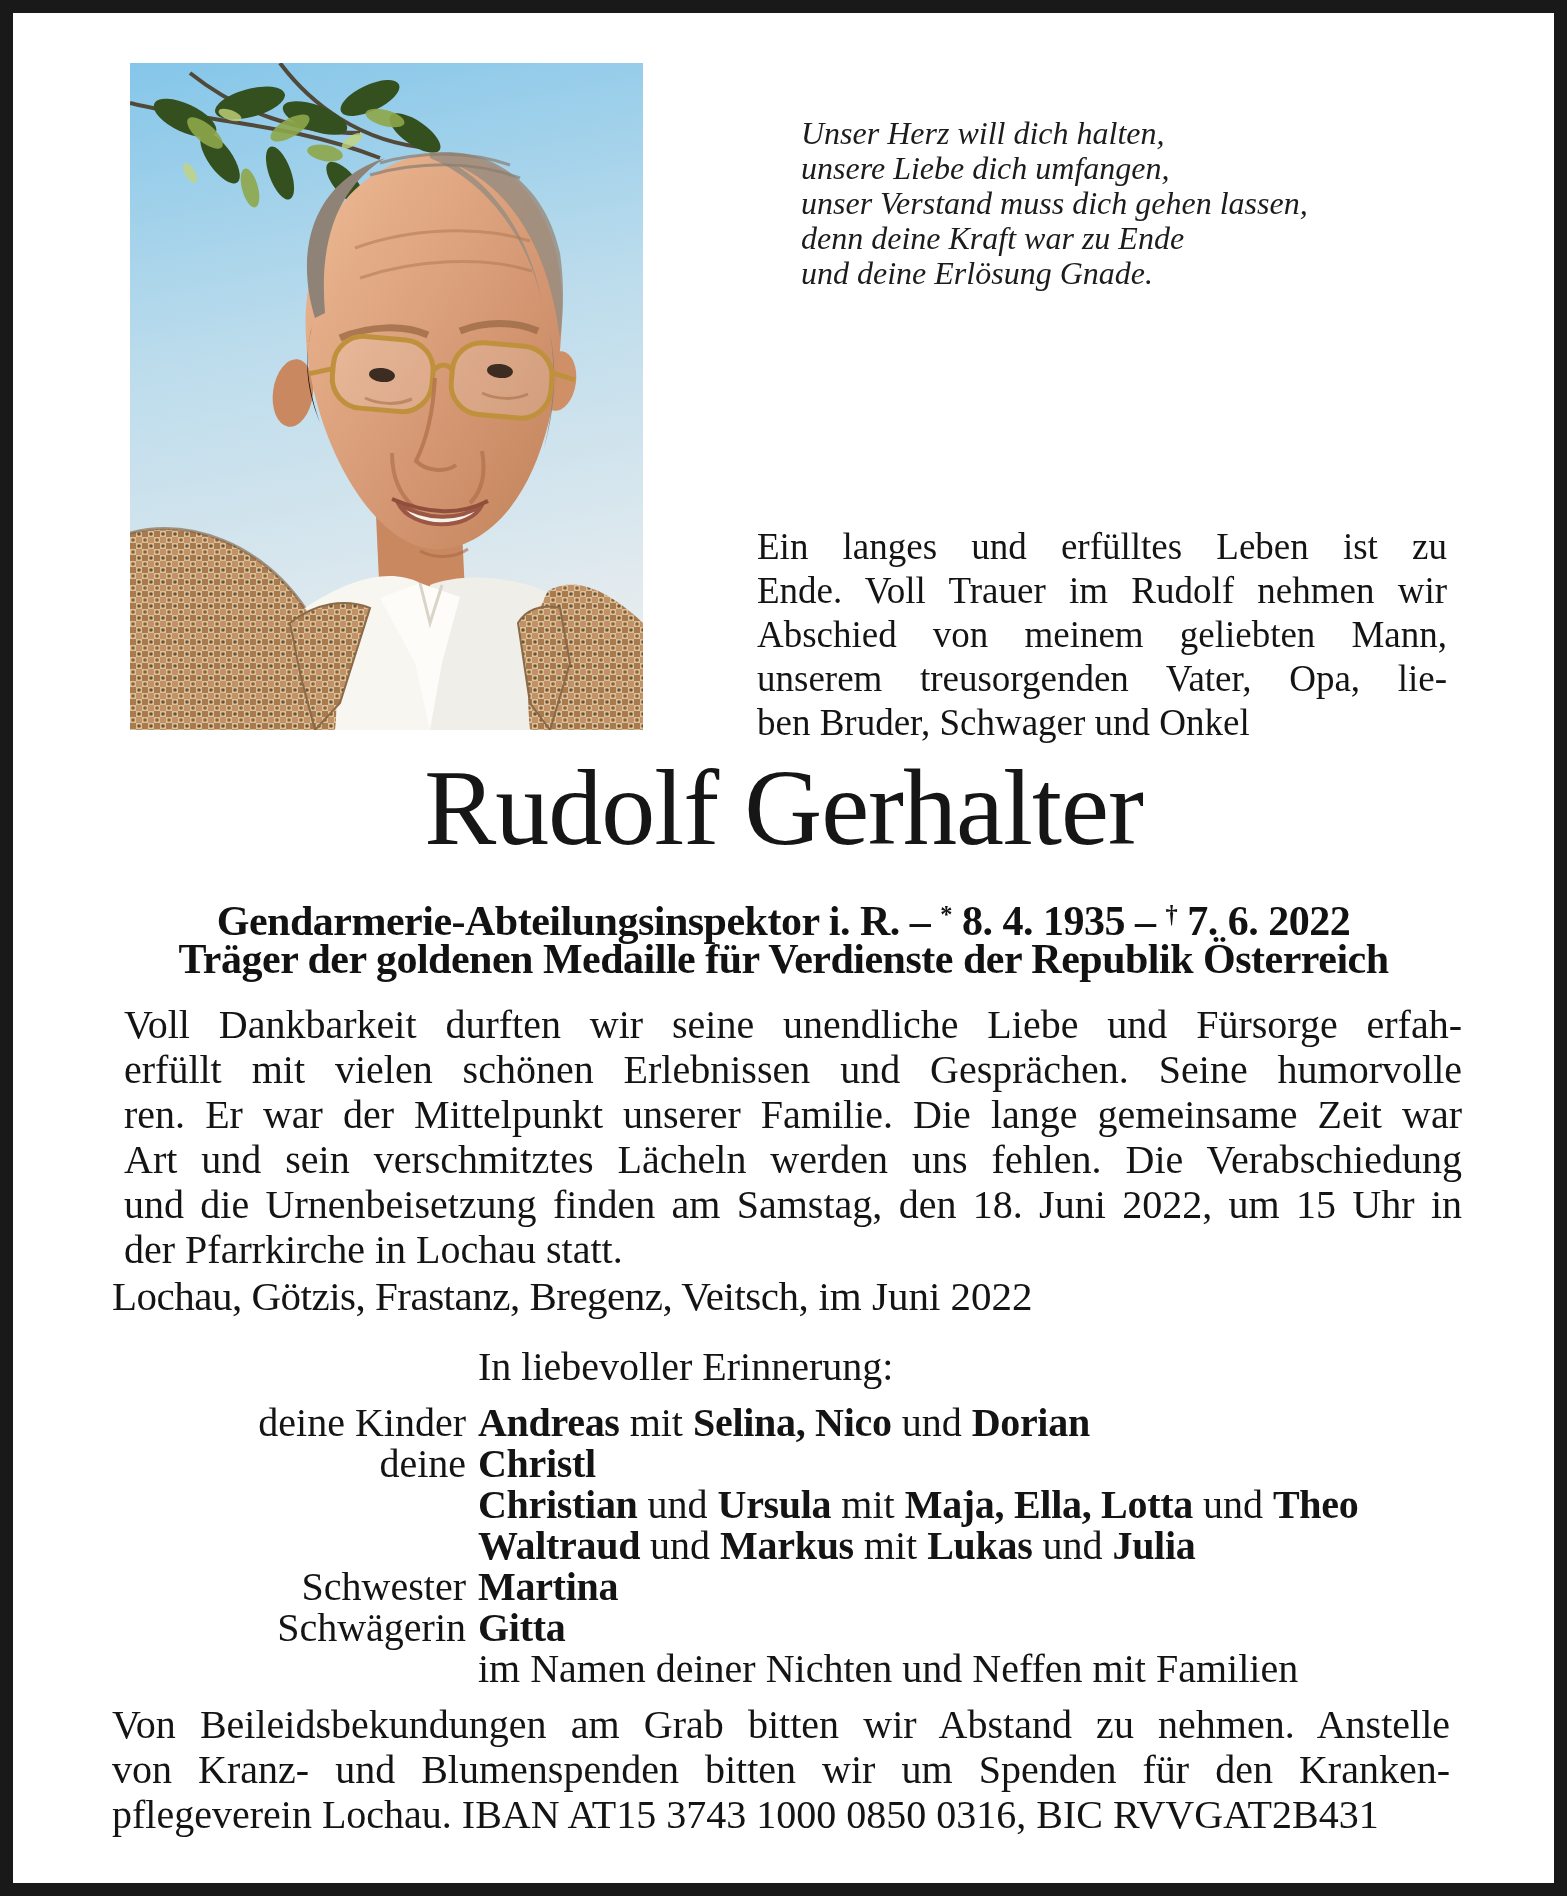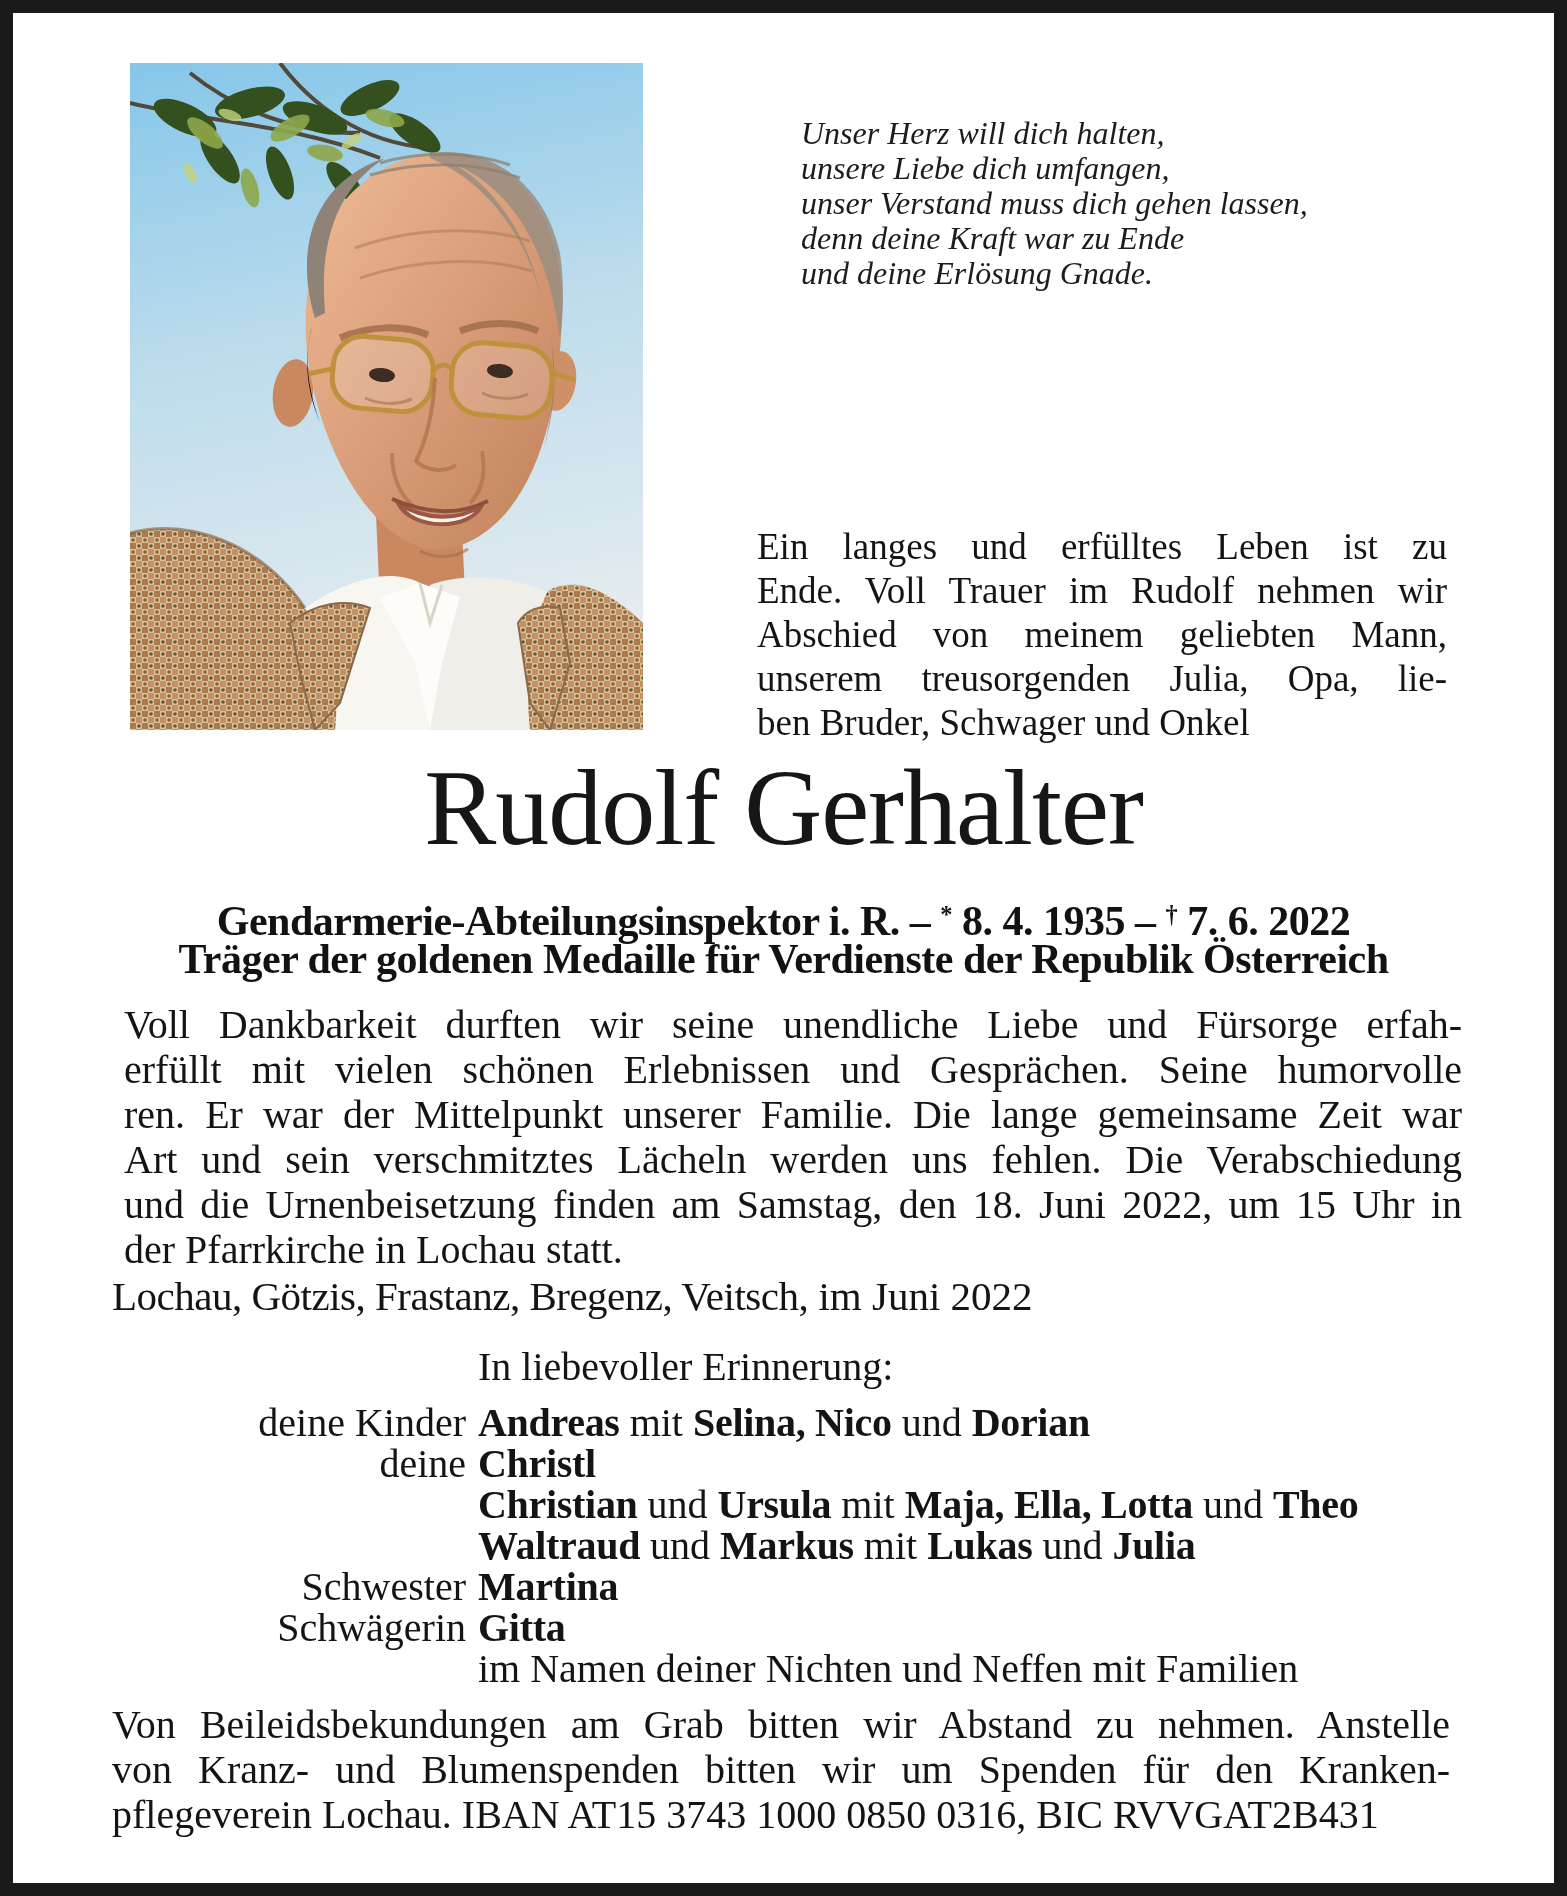--- a/index.html
+++ b/index.html
@@ -201,21 +201,21 @@
       <div>unsere Liebe dich umfangen,</div>
       <div>unser Verstand muss dich gehen lassen,</div>
       <div>denn deine Kraft war zu Ende</div>
       <div>und deine Erlösung Gnade.</div>
     </div>
 
   <div class="intro">
       <div class="jline">Ein langes und erfülltes Leben ist zu</div>
       <div class="jline">Ende. Voll Trauer im Rudolf nehmen wir</div>
       <div class="jline">Abschied von meinem geliebten Mann,</div>
-      <div class="jline">unserem treusorgenden Julia, Opa, lie-</div>
+      <div class="jline">unserem treusorgenden Vater, Opa, lie-</div>
       <div class="jline last">ben Bruder, Schwager und Onkel</div>
     </div>
 
   <div class="deceased-name">Rudolf Gerhalter</div>
 
   <div class="sub1"><span>Gendarmerie-Abteilungsinspektor i. R. – </span><span class="sup">*</span><span> 8. 4. 1935 – </span><span class="sup">†</span><span> 7. 6. 2022</span></div>
   <div class="sub2">Träger der goldenen Medaille für Verdienste der Republik Österreich</div>
 
   <div class="body-par">
       <div class="jline">Voll Dankbarkeit durften wir seine unendliche Liebe und Fürsorge erfah-</div>

